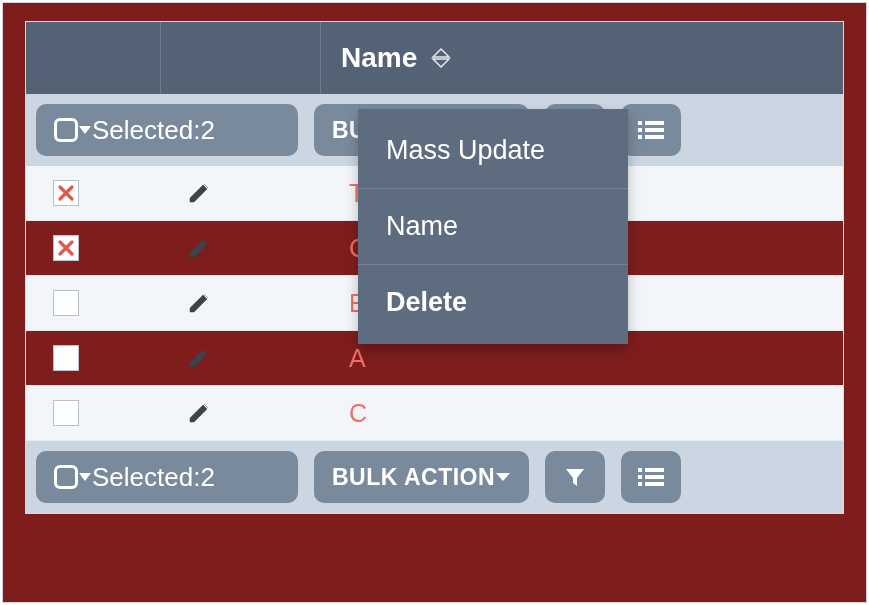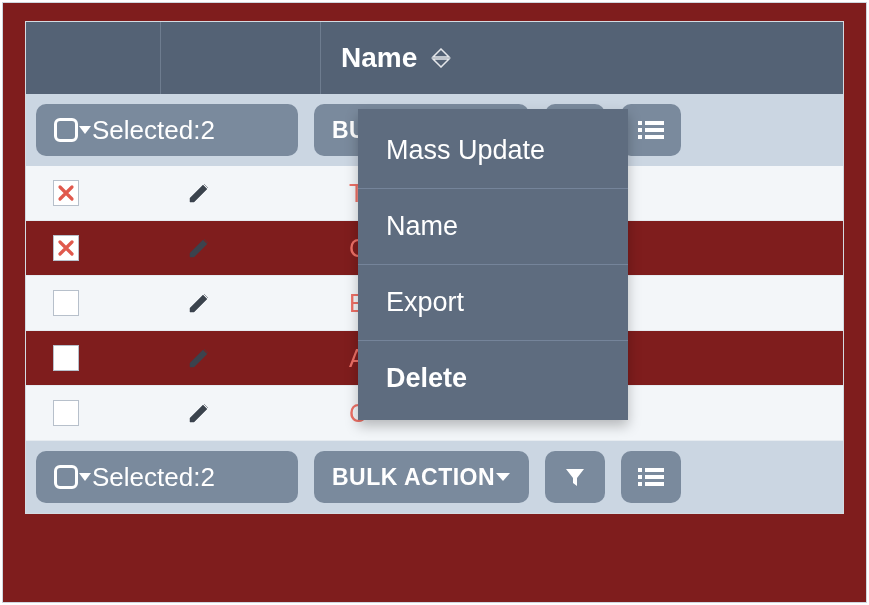--- a/index.html
+++ b/index.html
@@ -312,18 +312,17 @@
             <rect x="7" y="8" width="19" height="4" fill="#fff"></rect>
           <rect x="0" y="15" width="4" height="4" fill="#fff"></rect>
             <rect x="7" y="15" width="19" height="4" fill="#fff"></rect>
         </svg>
       </div>
     </div>
 
     <div class="dropdown" id="dropdown">
         <div class="dropdown-item">Mass Update</div>
         <div class="dropdown-item">Name</div>
-        <div class="dropdown-item">Export</div>
         <div class="dropdown-item">Delete</div>
       </div>
 
   </div>
 </div>
 
 </body></html>

